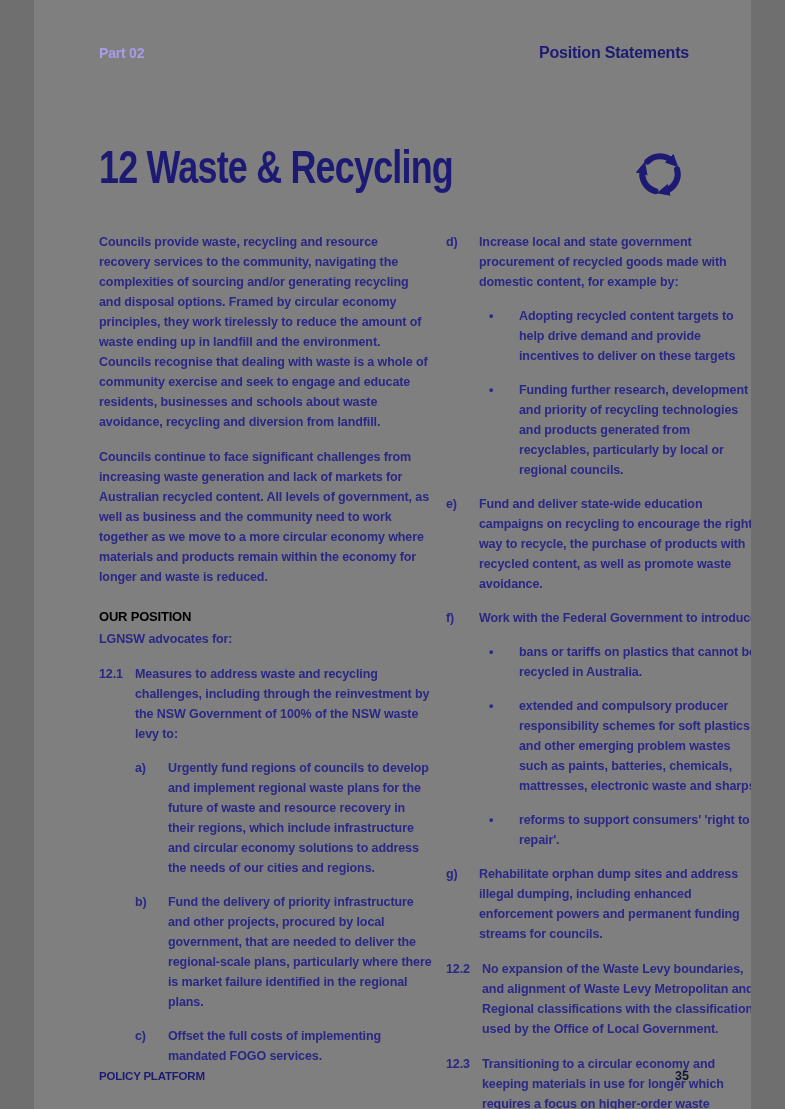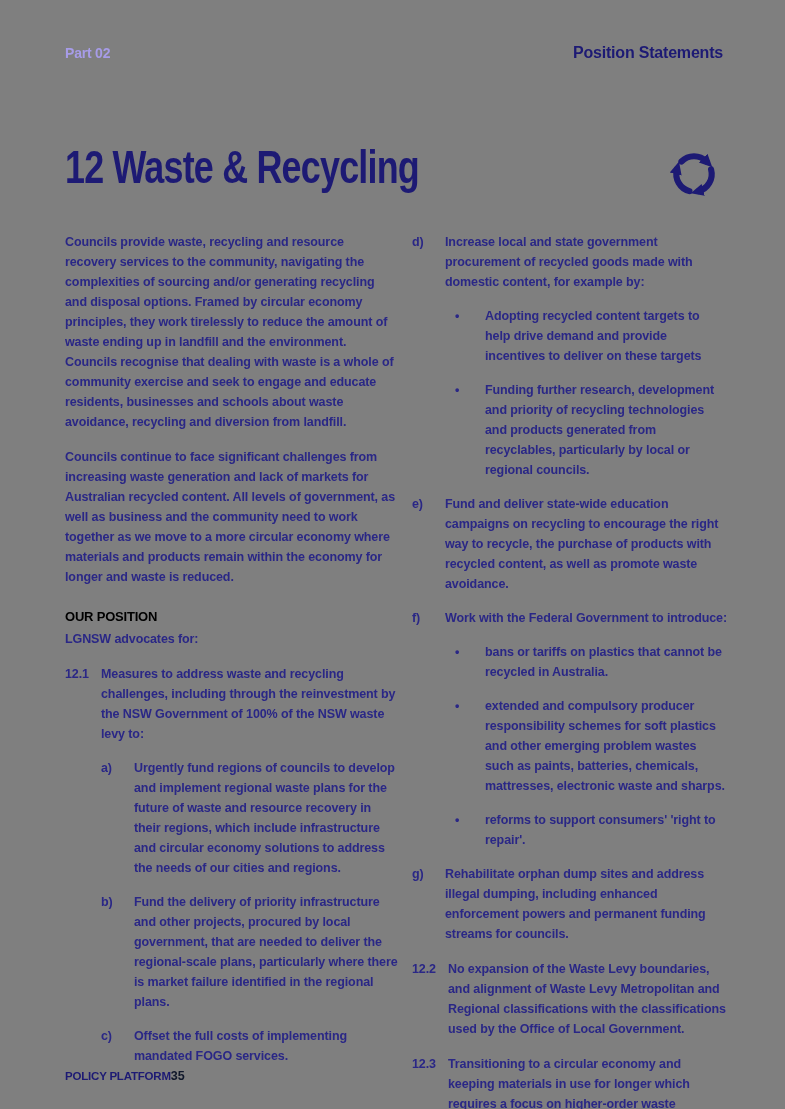--- a/index.html
+++ b/index.html
@@ -1,21 +1,21 @@
 <!DOCTYPE html>
 <html><head>
 <meta charset="utf-8">
 <style>
   * { margin:0; padding:0; box-sizing:border-box; }
   html,body { background:#6f6f6f; }
   body { font-family:"Liberation Sans", sans-serif; }
 
   .page {
     position:relative;
-    width:785px; height:1109px;
+    width:717px; height:1109px;
     background:#7f7f7f;
     overflow:hidden;
     margin:0 auto;
   }
 
   .header {
     position:absolute; top:44px; left:65px; right:62px;
     display:flex; justify-content:space-between; align-items:baseline;
   }
   .header .part {
@@ -58,21 +58,21 @@
   .lettered .letter { width:33px; flex-shrink:0; }
   .lettered .lbody { flex:1; }
 
   .bullet { display:flex; margin-top:14px; }
   .bullet .dot { width:40px; flex-shrink:0; padding-left:10px; }
   .bullet .dot::before { content:"•"; }
   .bullet .bbody { flex:1; }
 
   .footer {
     position:absolute; bottom:26px; left:65px; right:62px;
-    display:flex; align-items:baseline;
+    display:flex; justify-content:space-between; align-items:baseline;
   }
   .footer .label { color:#1d1a74; font-size:11.5px; font-weight:bold; letter-spacing:-0.2px; }
   .footer .pageno { color:#0f172a; font-size:12.5px; font-weight:bold; }
 </style>
 </head>
 <body>
 
 <div class="page">
 
   <div class="header">

